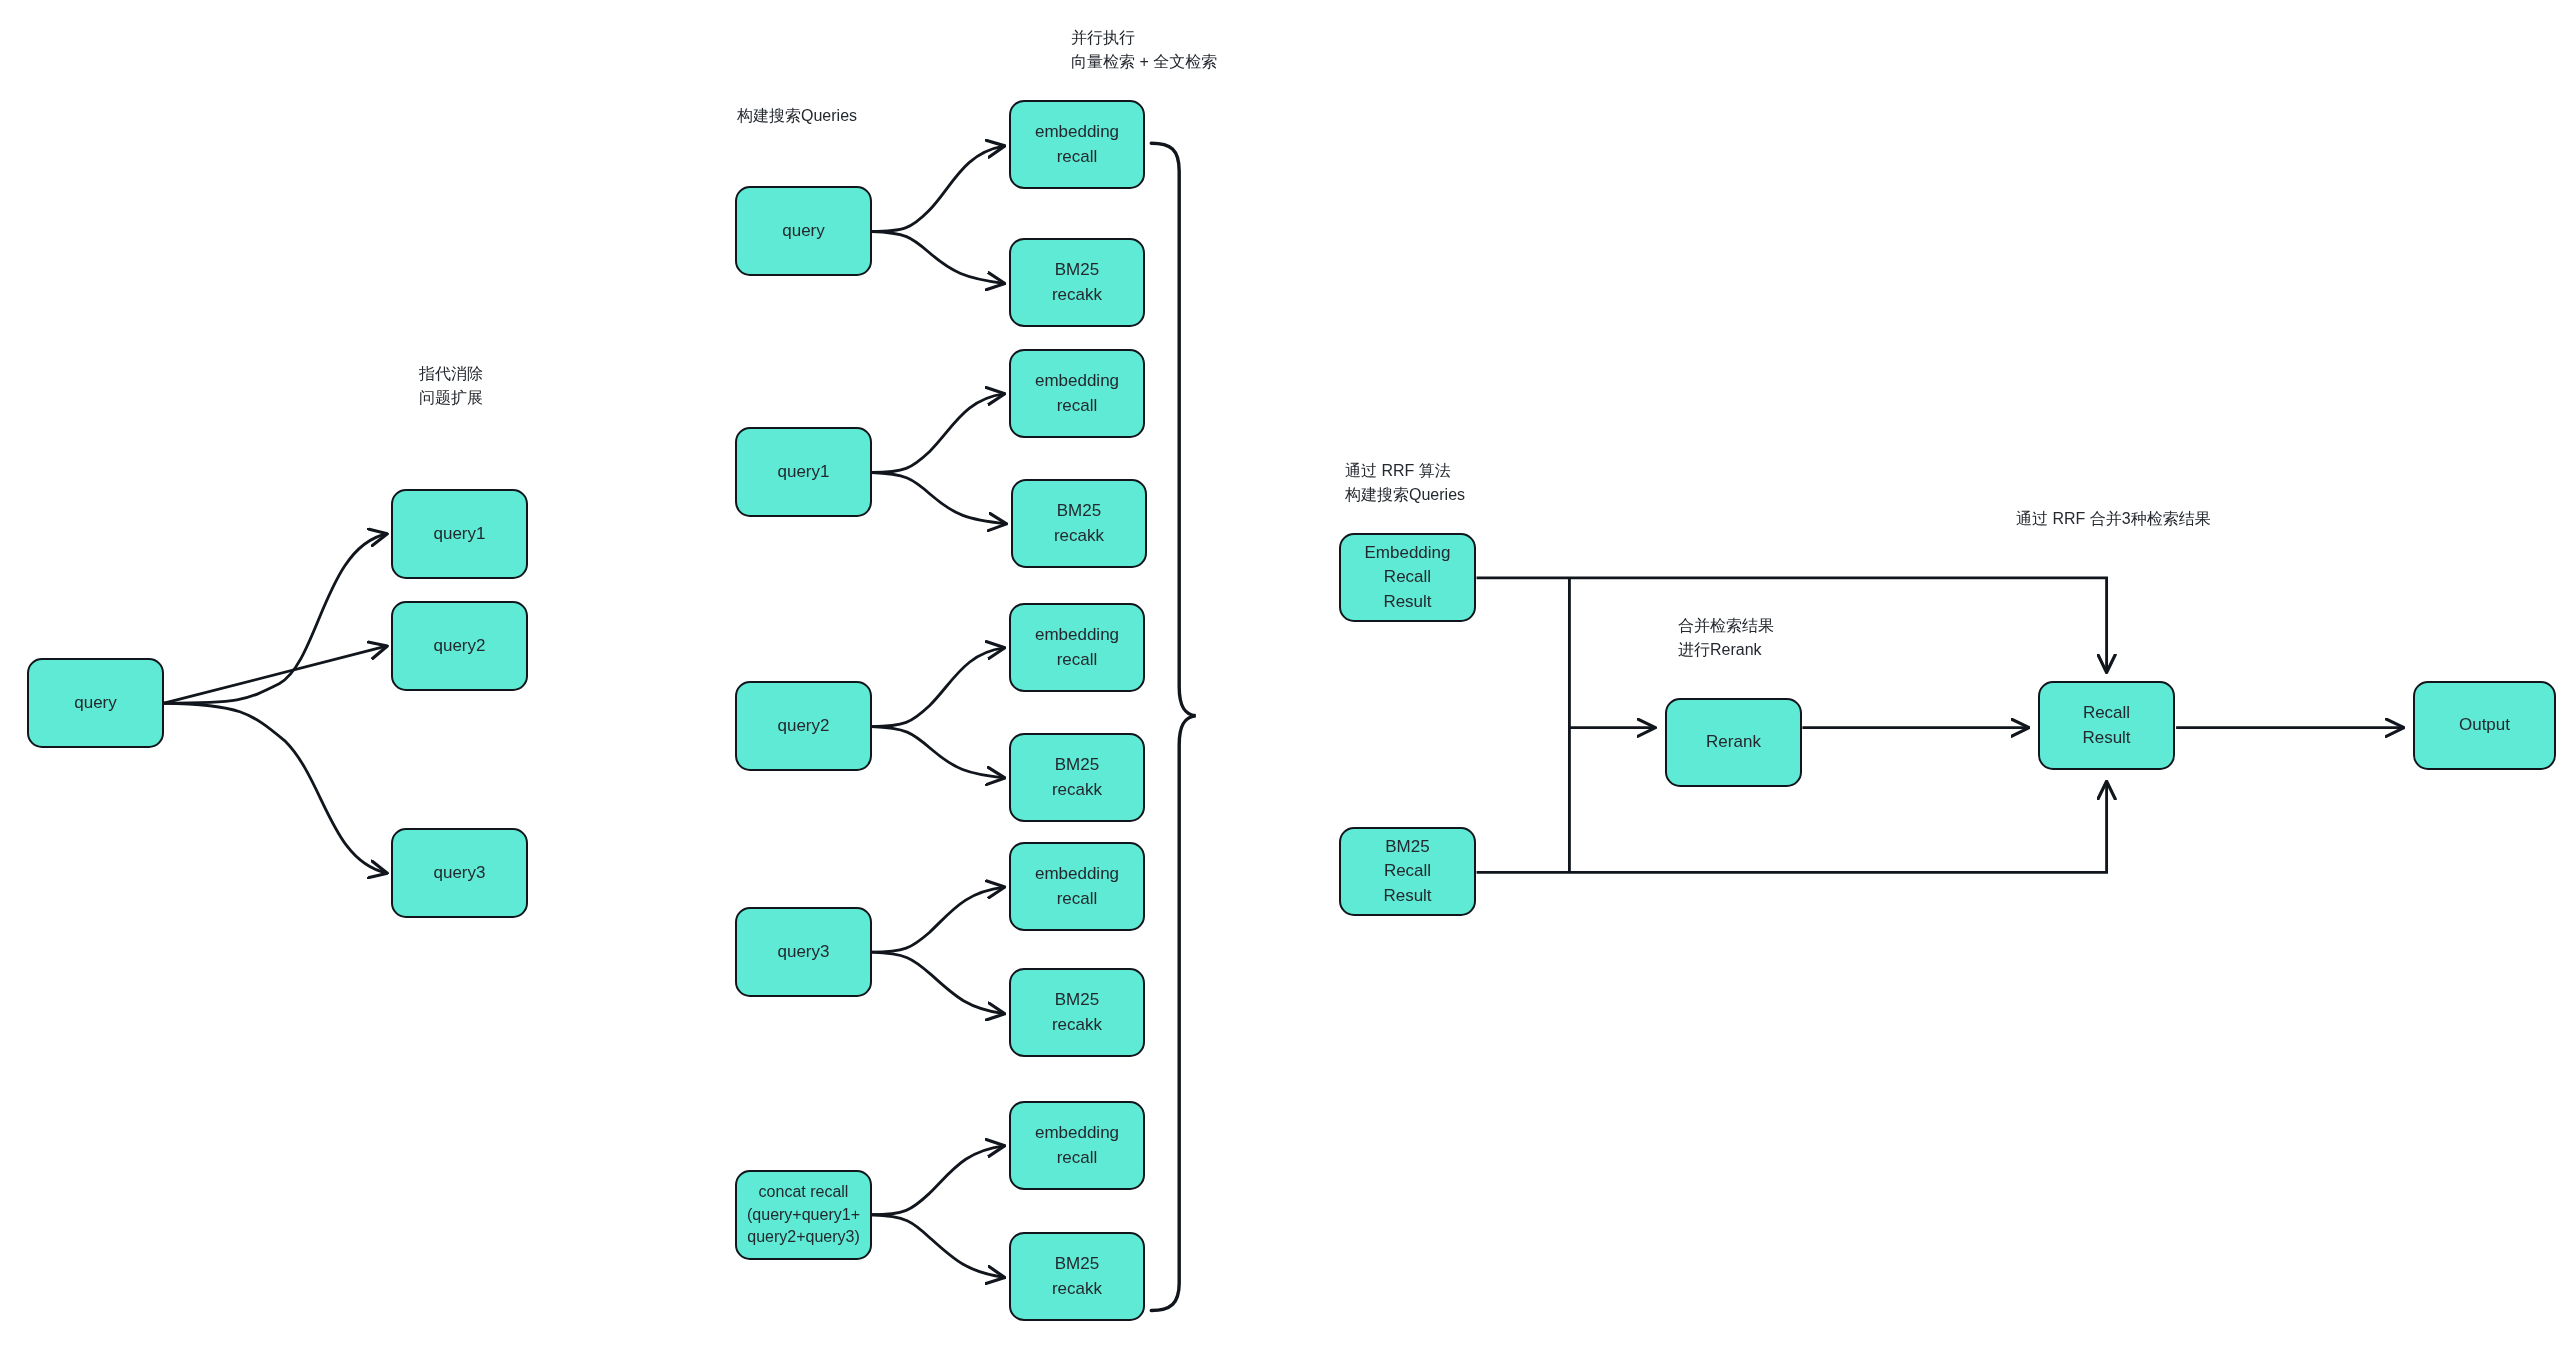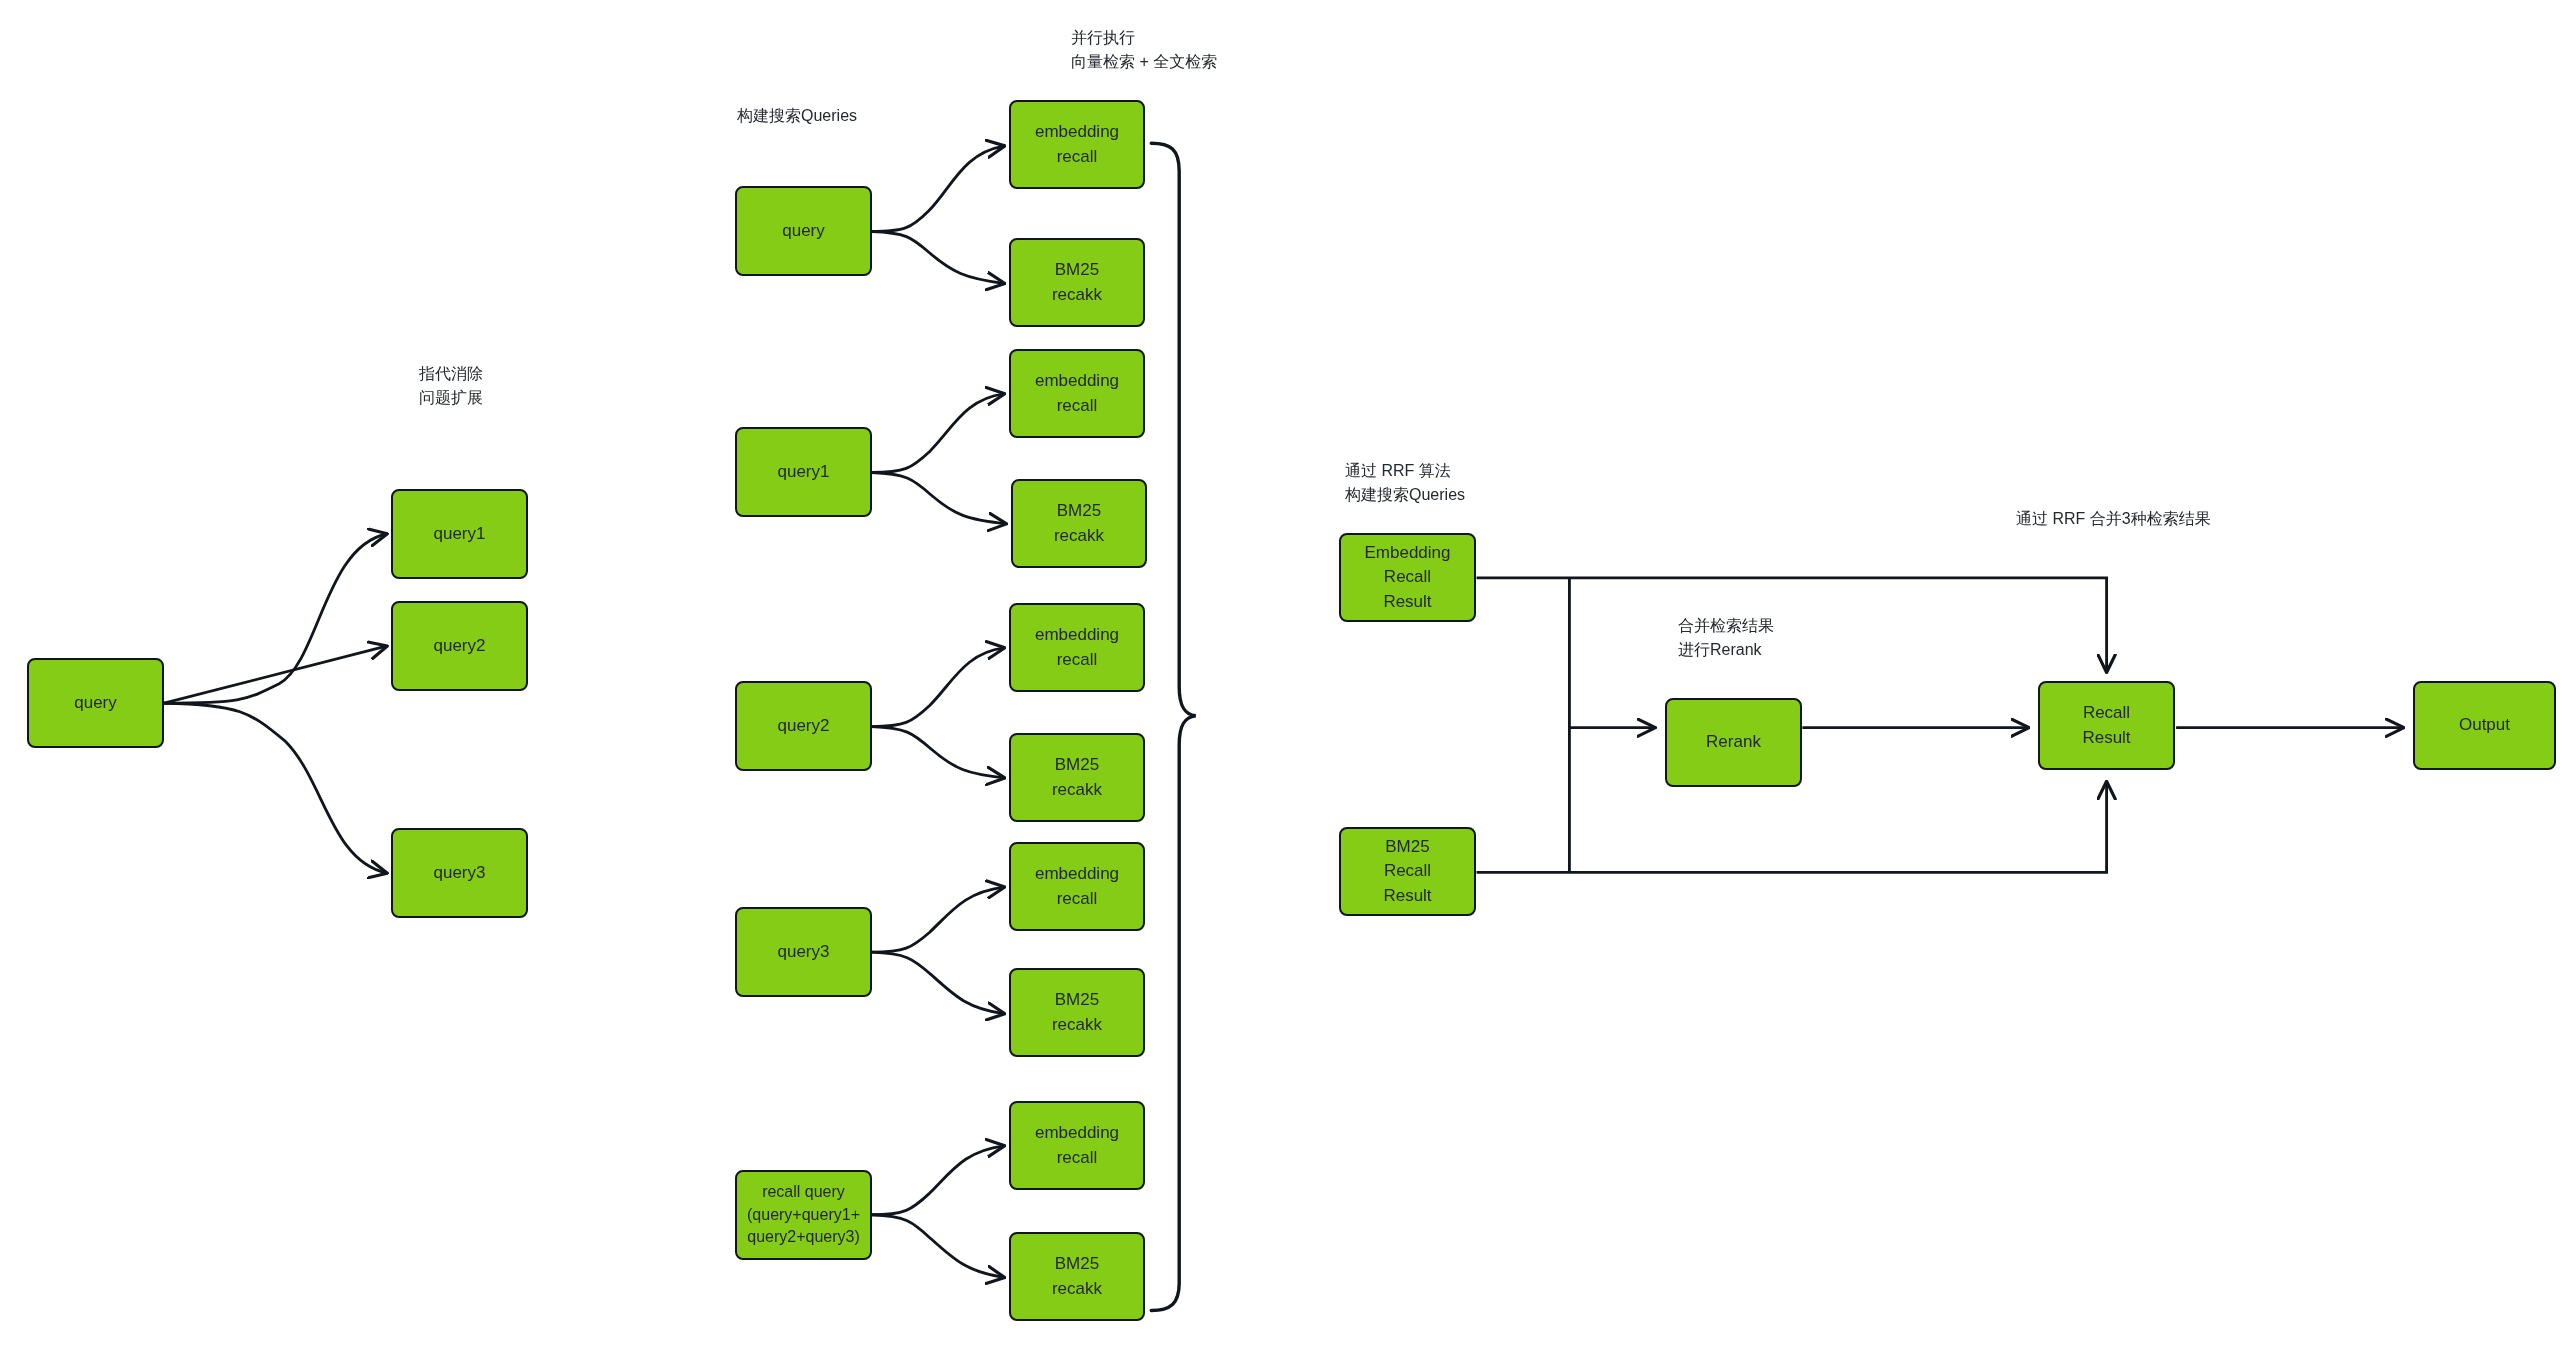--- a/index.html
+++ b/index.html
@@ -13,23 +13,23 @@
     position: relative;
     overflow: hidden;
     font-family: "Liberation Sans", "DejaVu Sans", sans-serif;
   }
   #canvas {
     position: absolute; top: 0; left: 0;
     width: 2576px; height: 1354px;
   }
   .node-box {
     position: absolute;
-    background: #84cc16;
+    background: #5eead4;
     border: 2.8px solid #11151c;
-    border-radius: 8px;
+    border-radius: 15px;
     display: flex;
     align-items: center;
     justify-content: center;
     text-align: center;
     color: #24292f;
     font-size: 17px;
     line-height: 1.42;
     font-family: "Liberation Sans", "DejaVu Sans", sans-serif;
     white-space: pre-line;
     padding: 2.3px 3.4px;
@@ -154,21 +154,21 @@
 recall</div>
   <div class="node-box" style="left:1009px; top:733px; width:136px; height:89px;">BM25
 recakk</div>
 
   <div class="node-box" style="left:735px; top:907px; width:137px; height:90px;">query3</div>
   <div class="node-box" style="left:1009px; top:842px; width:136px; height:89px;">embedding
 recall</div>
   <div class="node-box" style="left:1009px; top:968px; width:136px; height:89px;">BM25
 recakk</div>
 
-  <div class="node-box" style="left:735px; top:1170px; width:137px; height:90px; font-size:16px;">recall query
+  <div class="node-box" style="left:735px; top:1170px; width:137px; height:90px; font-size:16px;">concat recall
 (query+query1+
 query2+query3)</div>
   <div class="node-box" style="left:1009px; top:1101px; width:136px; height:89px;">embedding
 recall</div>
   <div class="node-box" style="left:1009px; top:1232px; width:136px; height:89px;">BM25
 recakk</div>
 
   <div class="node-box" style="left:1339px; top:533px; width:137px; height:89px;">Embedding
 Recall
 Result</div>

